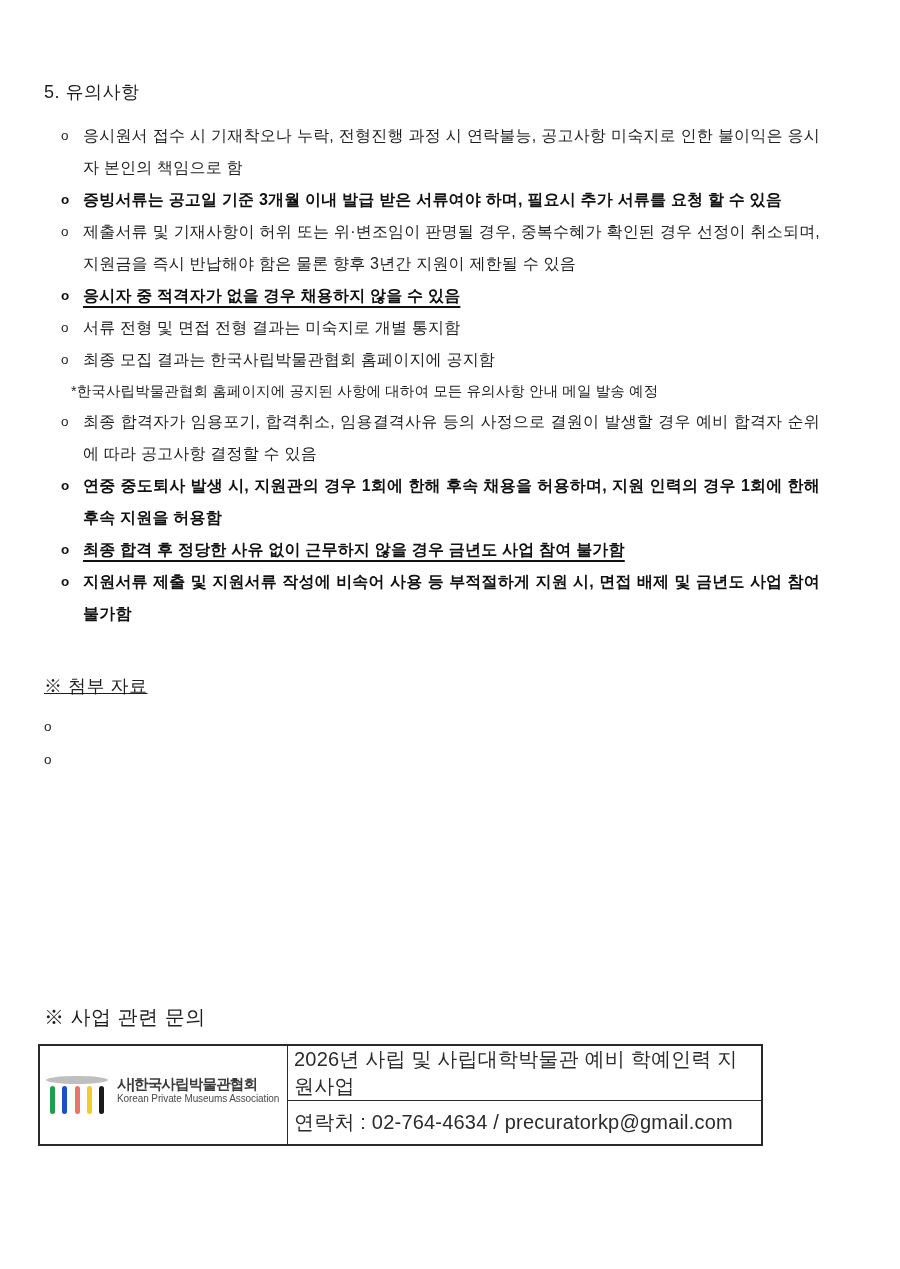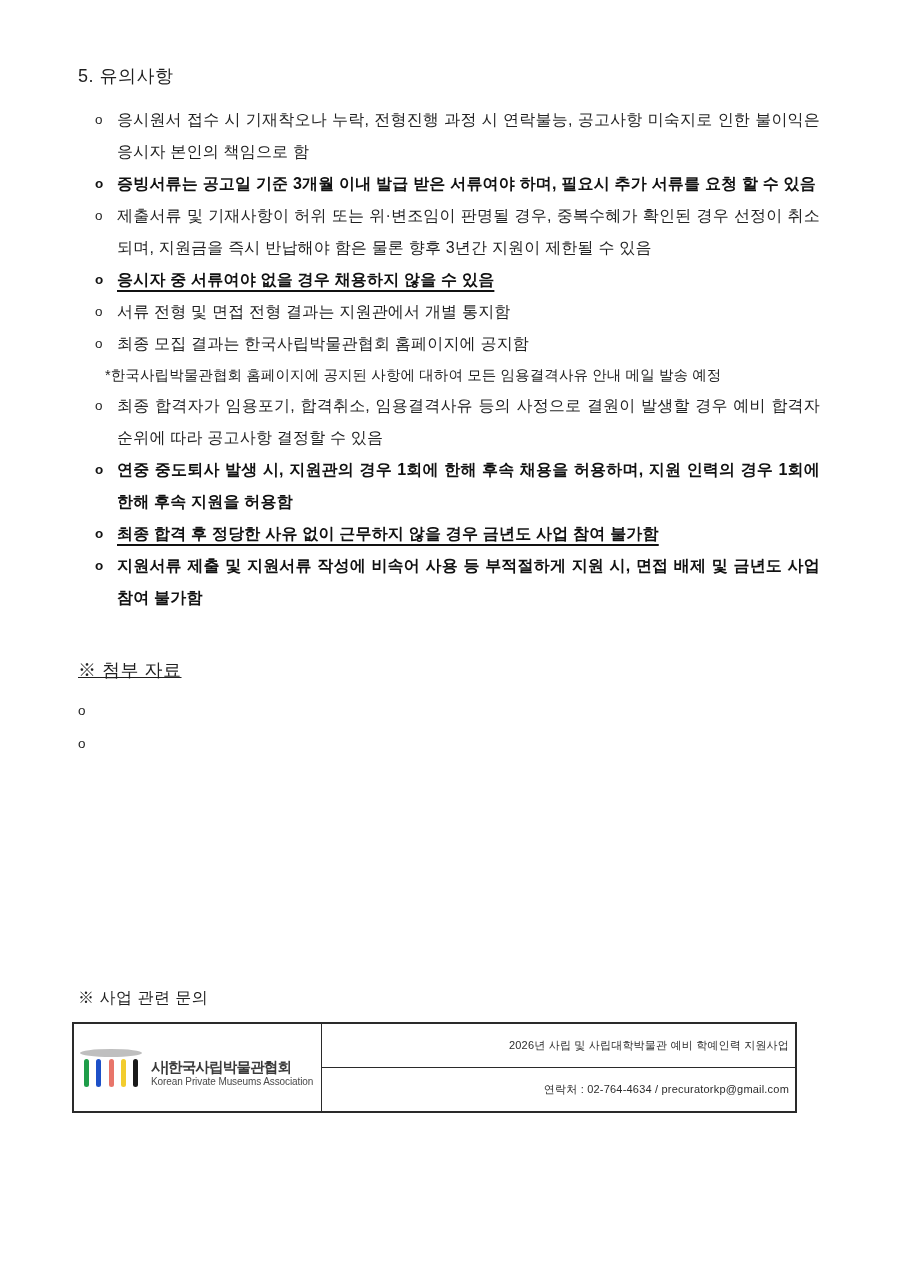--- a/index.html
+++ b/index.html
@@ -5,21 +5,21 @@
   html,body{margin:0;padding:0;background:#ffffff;}
   .page{
     position:relative;
     width:900px;height:1269px;
     background:#ffffff;
     font-family:"Liberation Sans",sans-serif;
     color:#1f1f1f;
     overflow:hidden;
     box-sizing:border-box;
   }
-  .main{padding:64px 80px 0 78px;}
+  .main{padding:64px 80px 0 44px;margin-top:16px;}
 
   .sec-title{
     font-size:18px;font-weight:400;margin:0 0 16px 0;color:#1f1f1f;
     letter-spacing:0.5px;
   }
 
   .notes-list{margin-left:17px;}
   .item{
     display:flex;align-items:flex-start;
     font-size:16px;line-height:32px;
@@ -36,39 +36,39 @@
 
   .attachments{margin-top:44px;}
   .attachments .sec-title{margin-bottom:12px;text-decoration:underline;}
   .att-item{
     display:flex;align-items:flex-start;
     font-size:16px;line-height:33px;letter-spacing:0.3px;
   }
   .att-item .marker{flex:none;width:19px;font-size:13.5px;}
 
   .inquiry{margin-top:228px;}
-  .inquiry .sec-title{font-size:16px;margin-bottom:13px;}
+  .inquiry .sec-title{font-size:20px;margin-bottom:13px;}
 
   table.contact{
     border-collapse:collapse;
     width:725px;
     margin-left:-6px;
     table-layout:fixed;
   }
   table.contact,table.contact td{border:2px solid #2a2a2a;}
   table.contact td{border-width:1.5px;}
   table.contact{border:2px solid #2a2a2a;}
   td.logo-cell{width:237px;height:86px;vertical-align:middle;padding:0 4px 0 6px;}
   td.info-cell{
-    height:43px;text-align:right;vertical-align:middle;
-    font-size:11px;color:#2b2b2b;letter-spacing:0.2px;
+    height:43px;text-align:left;vertical-align:middle;
+    font-size:20px;color:#2b2b2b;letter-spacing:0.2px;
     padding:0 6px;
   }
 
-  .logo-wrap{display:flex;align-items:flex-end;gap:9px;}
+  .logo-wrap{display:flex;align-items:flex-start;gap:9px;}
   .logo-graphic{flex:none;width:62px;}
   .logo-roof{width:62px;height:8px;border-radius:50%;background:#bfbfbf;margin-bottom:2px;}
   .logo-bars{display:flex;justify-content:space-between;height:28px;padding:0 4px;}
   .logo-bar{width:5px;border-radius:3px;background:#333;}
   .logo-textcol{flex:1;min-width:0;}
   .org-ko{
     font-size:14.5px;font-weight:bold;color:#3a3a3a;
     white-space:nowrap;letter-spacing:-0.8px;line-height:17px;
   }
   .org-en{
@@ -93,31 +93,31 @@
         <div class="item bold">
           <span class="marker">o</span>
           <span class="txt">증빙서류는 공고일 기준 3개월 이내 발급 받은 서류여야 하며, 필요시 추가 서류를 요청 할 수 있음</span>
         </div>
         <div class="item">
           <span class="marker">o</span>
           <span class="txt">제출서류 및 기재사항이 허위 또는 위·변조임이 판명될 경우, 중복수혜가 확인된 경우 선정이 취소되며, 지원금을 즉시 반납해야 함은 물론 향후 3년간 지원이 제한될 수 있음</span>
         </div>
         <div class="item bold underline">
           <span class="marker">o</span>
-          <span class="txt">응시자 중 서류여야 없을 경우 채용하지 않을 수 있음</span>
+          <span class="txt">응시자 중 적격자가 없을 경우 채용하지 않을 수 있음</span>
         </div>
         <div class="item">
           <span class="marker">o</span>
-          <span class="txt">서류 전형 및 면접 전형 결과는 지원관에서 개별 통지함</span>
+          <span class="txt">서류 전형 및 면접 전형 결과는 미숙지로 개별 통지함</span>
         </div>
         <div class="item">
           <span class="marker">o</span>
           <span class="txt">최종 모집 결과는 한국사립박물관협회 홈페이지에 공지함</span>
         </div>
-        <div class="footnote">*한국사립박물관협회 홈페이지에 공지된 사항에 대하여 모든 임용결격사유 안내 메일 발송 예정</div>
+        <div class="footnote">*한국사립박물관협회 홈페이지에 공지된 사항에 대하여 모든 유의사항 안내 메일 발송 예정</div>
         <div class="item">
           <span class="marker">o</span>
           <span class="txt">최종 합격자가 임용포기, 합격취소, 임용결격사유 등의 사정으로 결원이 발생할 경우 예비 합격자 순위에 따라 공고사항 결정할 수 있음</span>
         </div>
         <div class="item bold">
           <span class="marker">o</span>
           <span class="txt">연중 중도퇴사 발생 시, 지원관의 경우 1회에 한해 후속 채용을 허용하며, 지원 인력의 경우 1회에 한해 후속 지원을 허용함</span>
         </div>
         <div class="item bold underline">
           <span class="marker">o</span>

